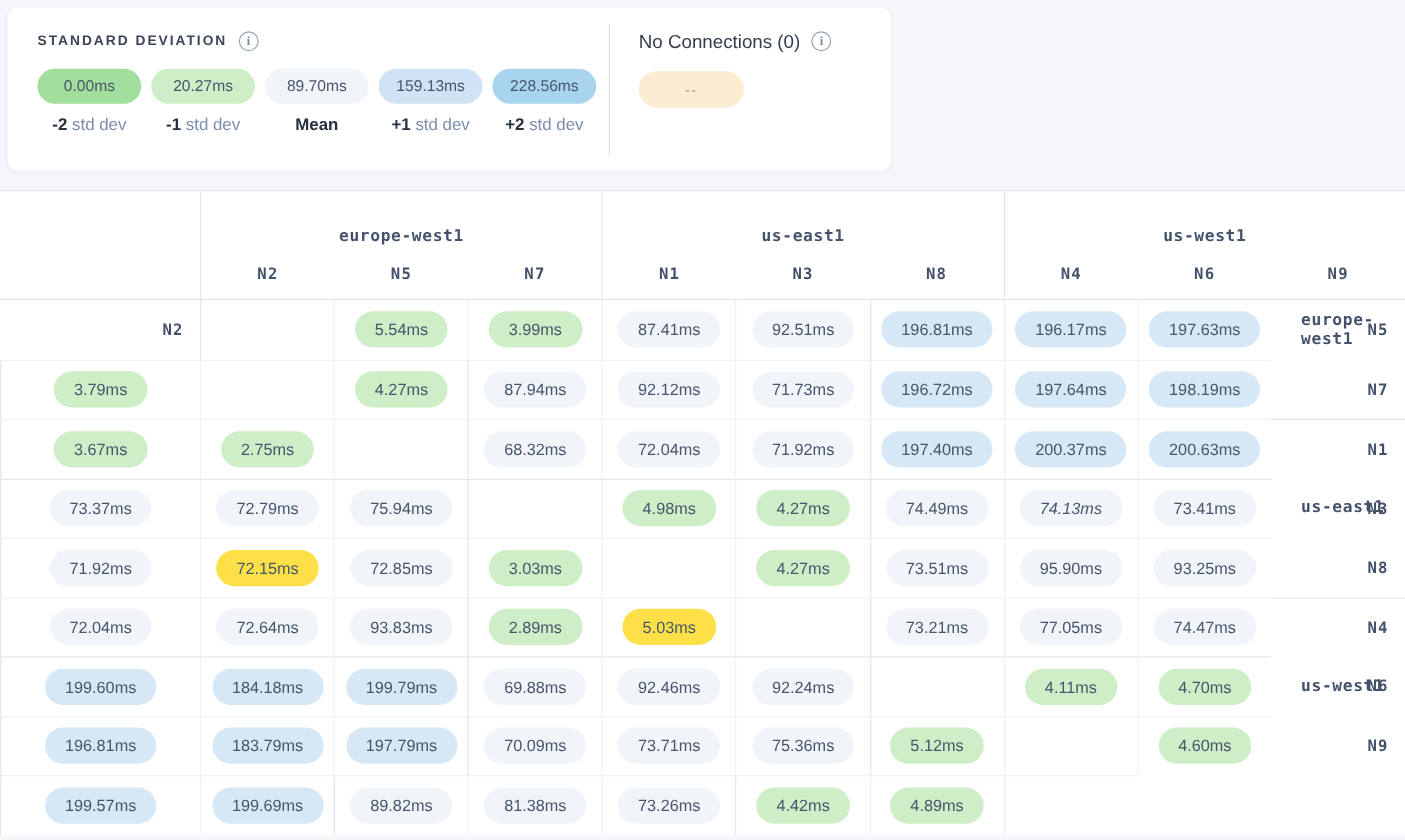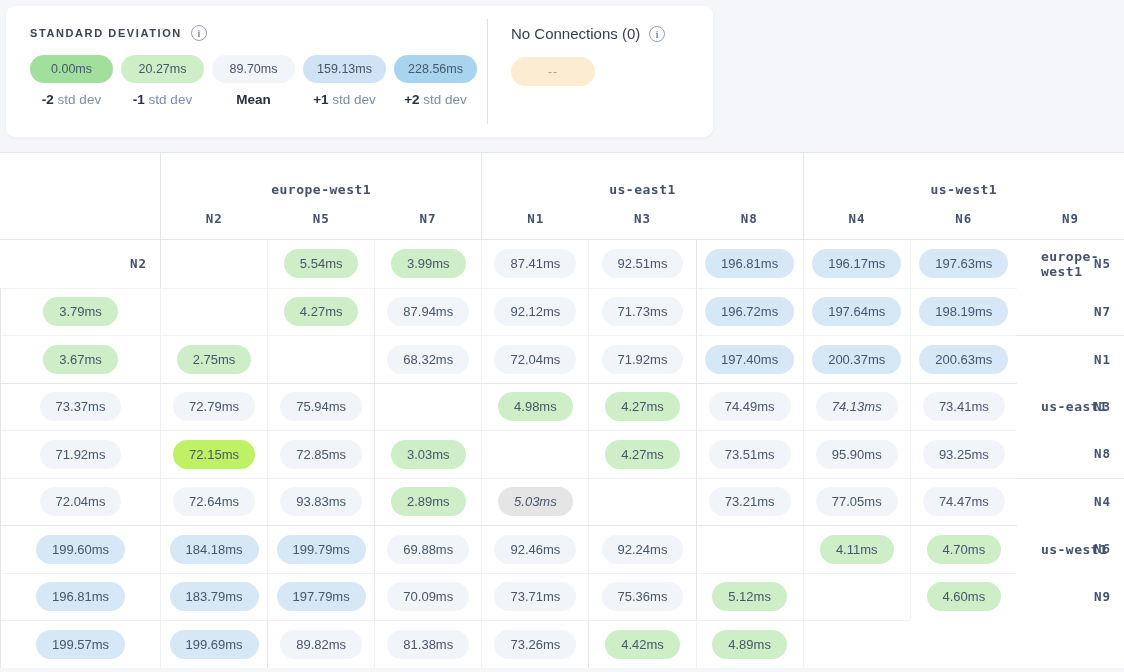--- a/index.html
+++ b/index.html
@@ -32,21 +32,21 @@
   .legend-item { display:flex; flex-direction:column; align-items:center; }
   .chip {
     display:inline-flex; align-items:center; justify-content:center;
     border-radius:999px; font-size:12.5px; color:#47566c; white-space:nowrap;
   }
   .legend-chip { min-width:83px; height:28px; padding:0 12px; }
   .legend-label { margin-top:9px; font-size:13.5px; color:#7c8cab; white-space:nowrap; }
   .legend-label b { color:#27303f; font-weight:700; }
   .v-divider { width:1px; background:#dbdfe8; margin:13px 0; }
   .legend-right { padding:19px 0 0 23px; }
-  .nc-title-row { display:flex; align-items:flex-end; gap:9px; }
+  .nc-title-row { display:flex; align-items:flex-start; gap:9px; }
   .nc-title { font-size:15px; color:#353e4d; }
   .nc-chip { margin-top:15px; width:84px; height:29px; font-size:12px; color:#9aa0ab; letter-spacing:1px; }
   
   .matrix {
     position:absolute; left:0; top:152px; width:1124px;
     background:#ffffff; border-top:1px solid #e4e7ee;
   }
   .grid {
     display:grid;
     grid-template-columns:160px repeat(9, 1fr);
@@ -260,21 +260,21 @@
           <div class="chip latency-chip" style="background: rgb(241, 244, 249);">73.41ms</div>
         </div>
         <div class="cell row-head">
           <div class="region-name row-region">us-east1</div>
           <div class="node-name">N3</div>
         </div>
         <div class="cell body-cell group-start inner-row">
           <div class="chip latency-chip" style="background: rgb(241, 244, 249);">71.92ms</div>
         </div>
         <div class="cell body-cell inner-col inner-row">
-          <div class="chip latency-chip" style="background: #bef264;">72.15ms</div>
+          <div class="chip latency-chip" style="background: #fde047;">72.15ms</div>
         </div>
         <div class="cell body-cell inner-col inner-row">
           <div class="chip latency-chip" style="background: rgb(241, 244, 249);">72.85ms</div>
         </div>
         <div class="cell body-cell group-start inner-row">
           <div class="chip latency-chip" style="background: rgb(205, 238, 198);">3.03ms</div>
         </div>
         <div class="cell body-cell inner-col inner-row"></div>
         <div class="cell body-cell inner-col inner-row">
           <div class="chip latency-chip" style="background: rgb(205, 238, 198);">4.27ms</div>
@@ -297,21 +297,21 @@
         <div class="cell body-cell inner-col inner-row">
           <div class="chip latency-chip" style="background: rgb(241, 244, 249);">72.64ms</div>
         </div>
         <div class="cell body-cell inner-col inner-row">
           <div class="chip latency-chip" style="background: rgb(241, 244, 249);">93.83ms</div>
         </div>
         <div class="cell body-cell group-start inner-row">
           <div class="chip latency-chip" style="background: rgb(205, 238, 198);">2.89ms</div>
         </div>
         <div class="cell body-cell inner-col inner-row">
-          <div class="chip latency-chip" style="background: #e5e5e5; font-style: italic;">5.03ms</div>
+          <div class="chip latency-chip" style="background: #fde047;">5.03ms</div>
         </div>
         <div class="cell body-cell inner-col inner-row"></div>
         <div class="cell body-cell group-start inner-row">
           <div class="chip latency-chip" style="background: rgb(241, 244, 249);">73.21ms</div>
         </div>
         <div class="cell body-cell inner-col inner-row">
           <div class="chip latency-chip" style="background: rgb(241, 244, 249);">77.05ms</div>
         </div>
         <div class="cell body-cell inner-col inner-row">
           <div class="chip latency-chip" style="background: rgb(241, 244, 249);">74.47ms</div>

